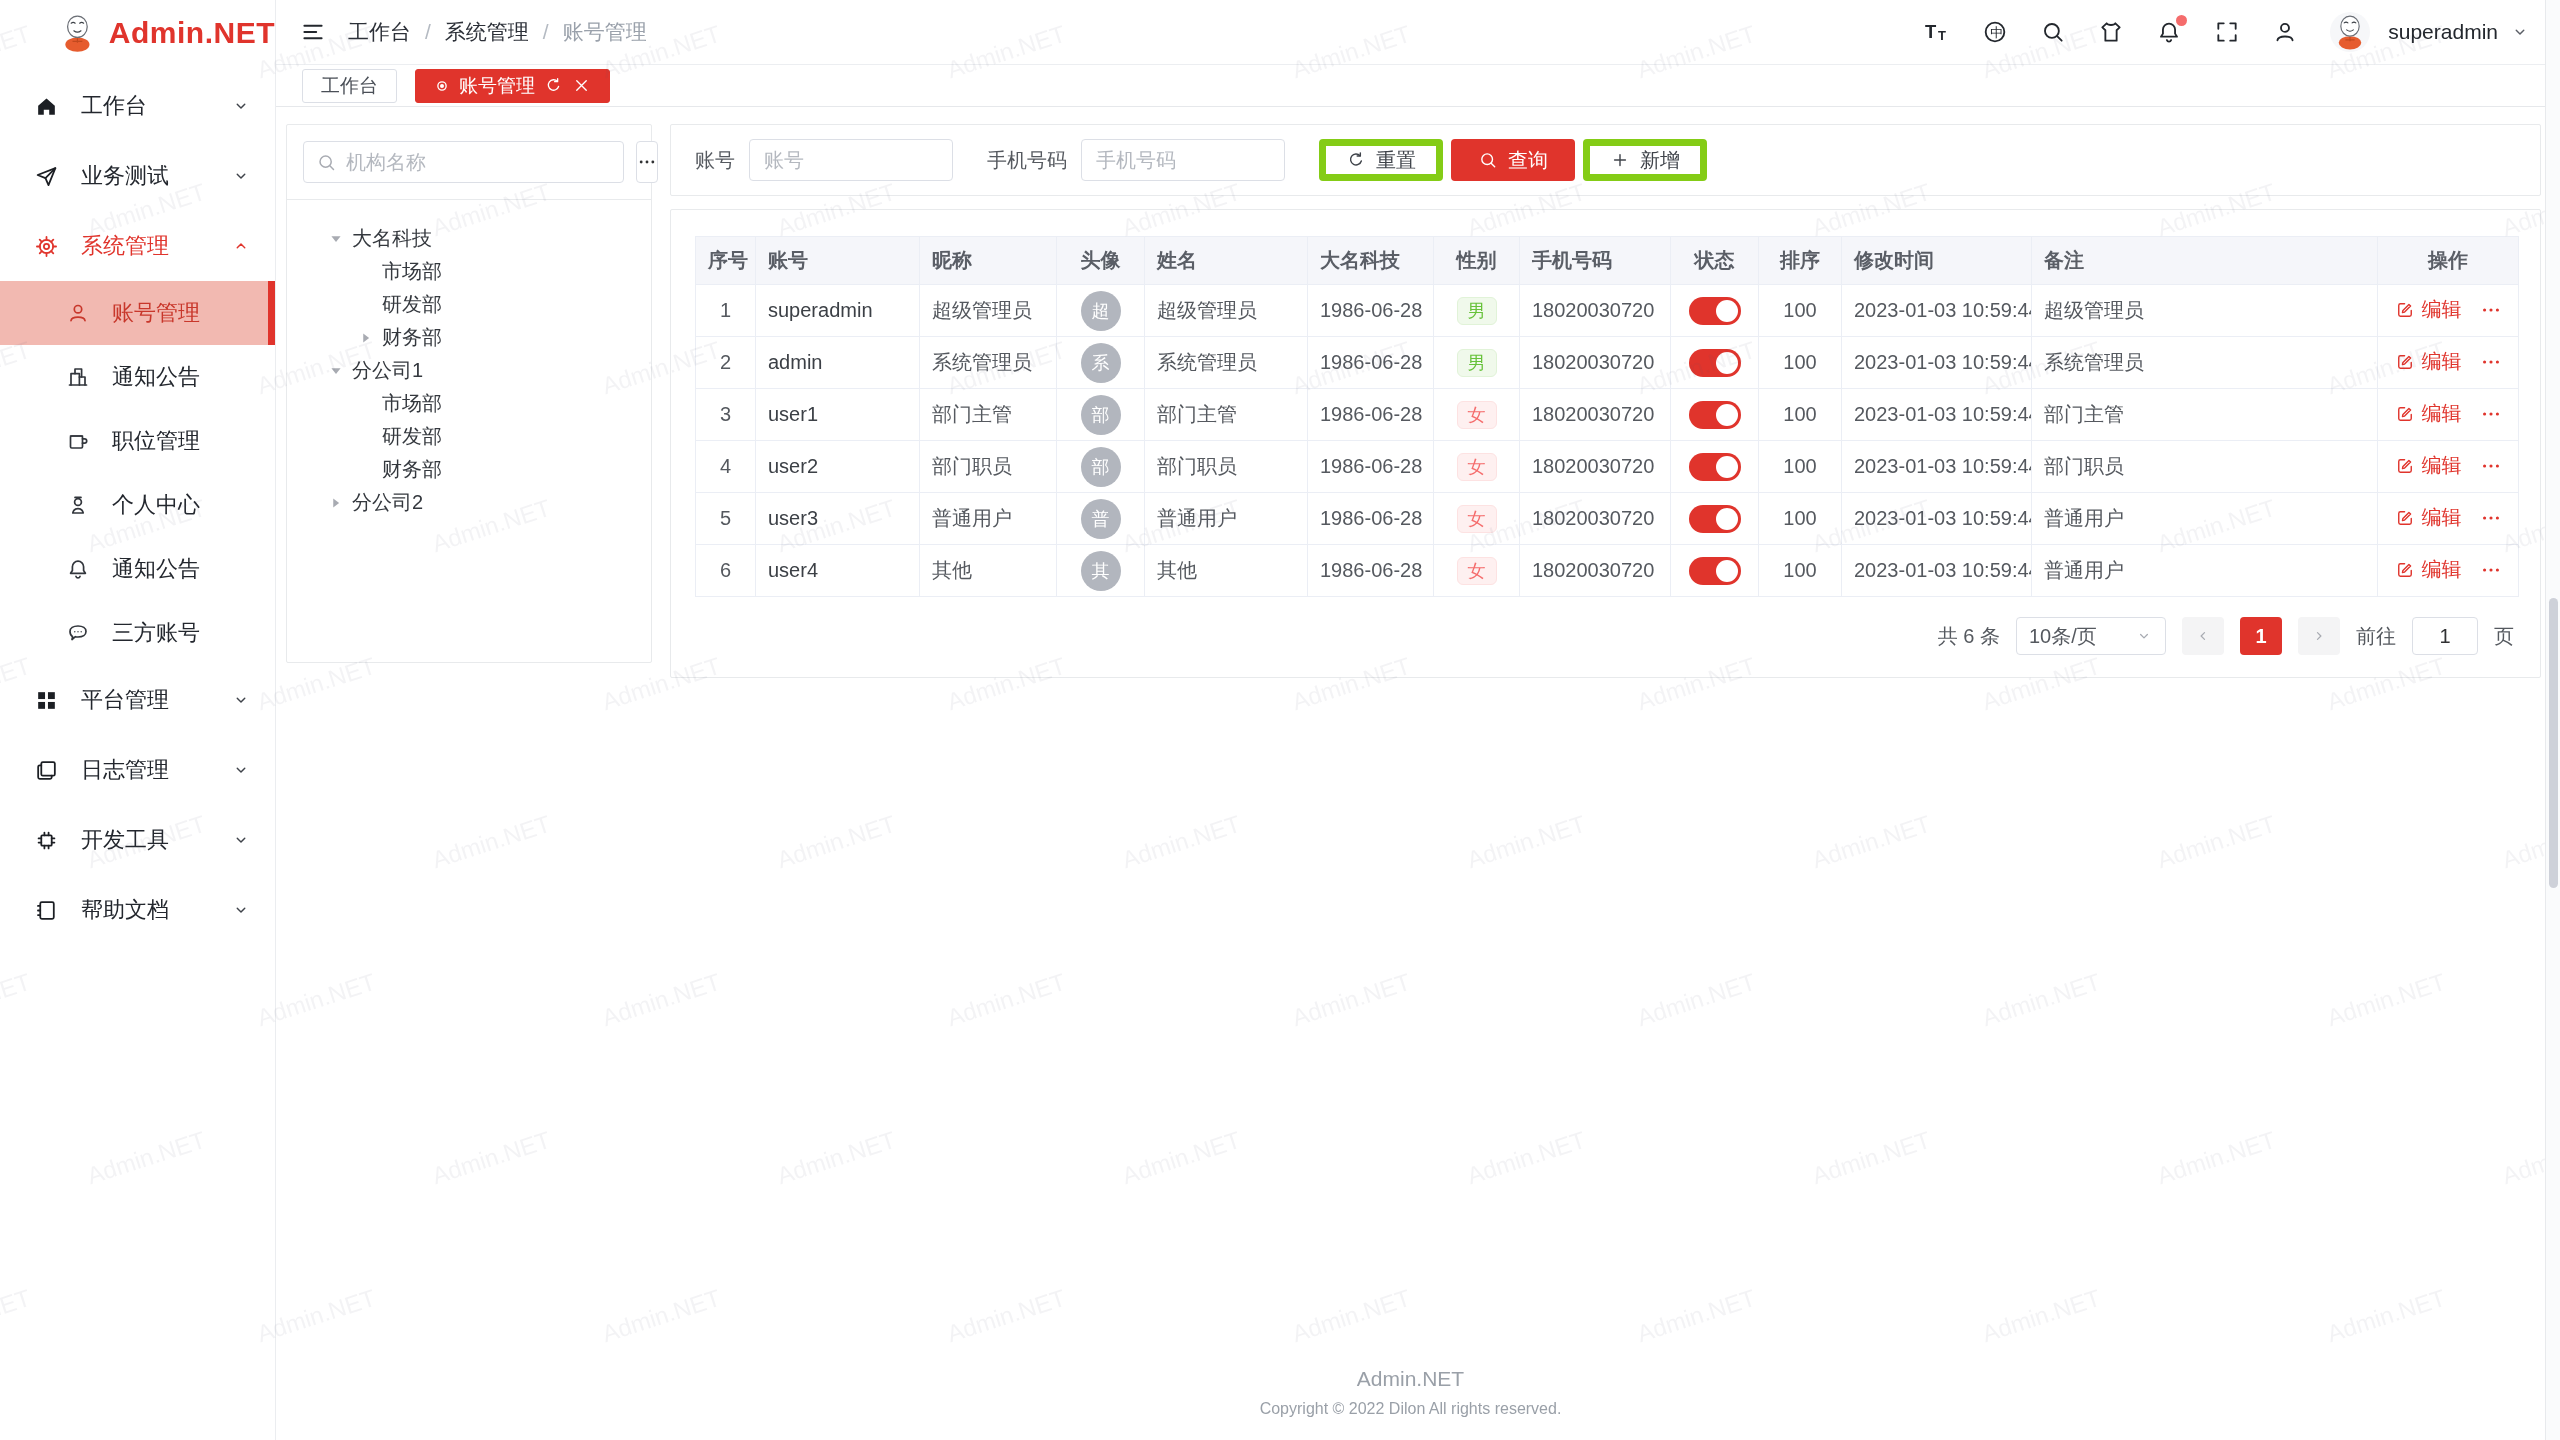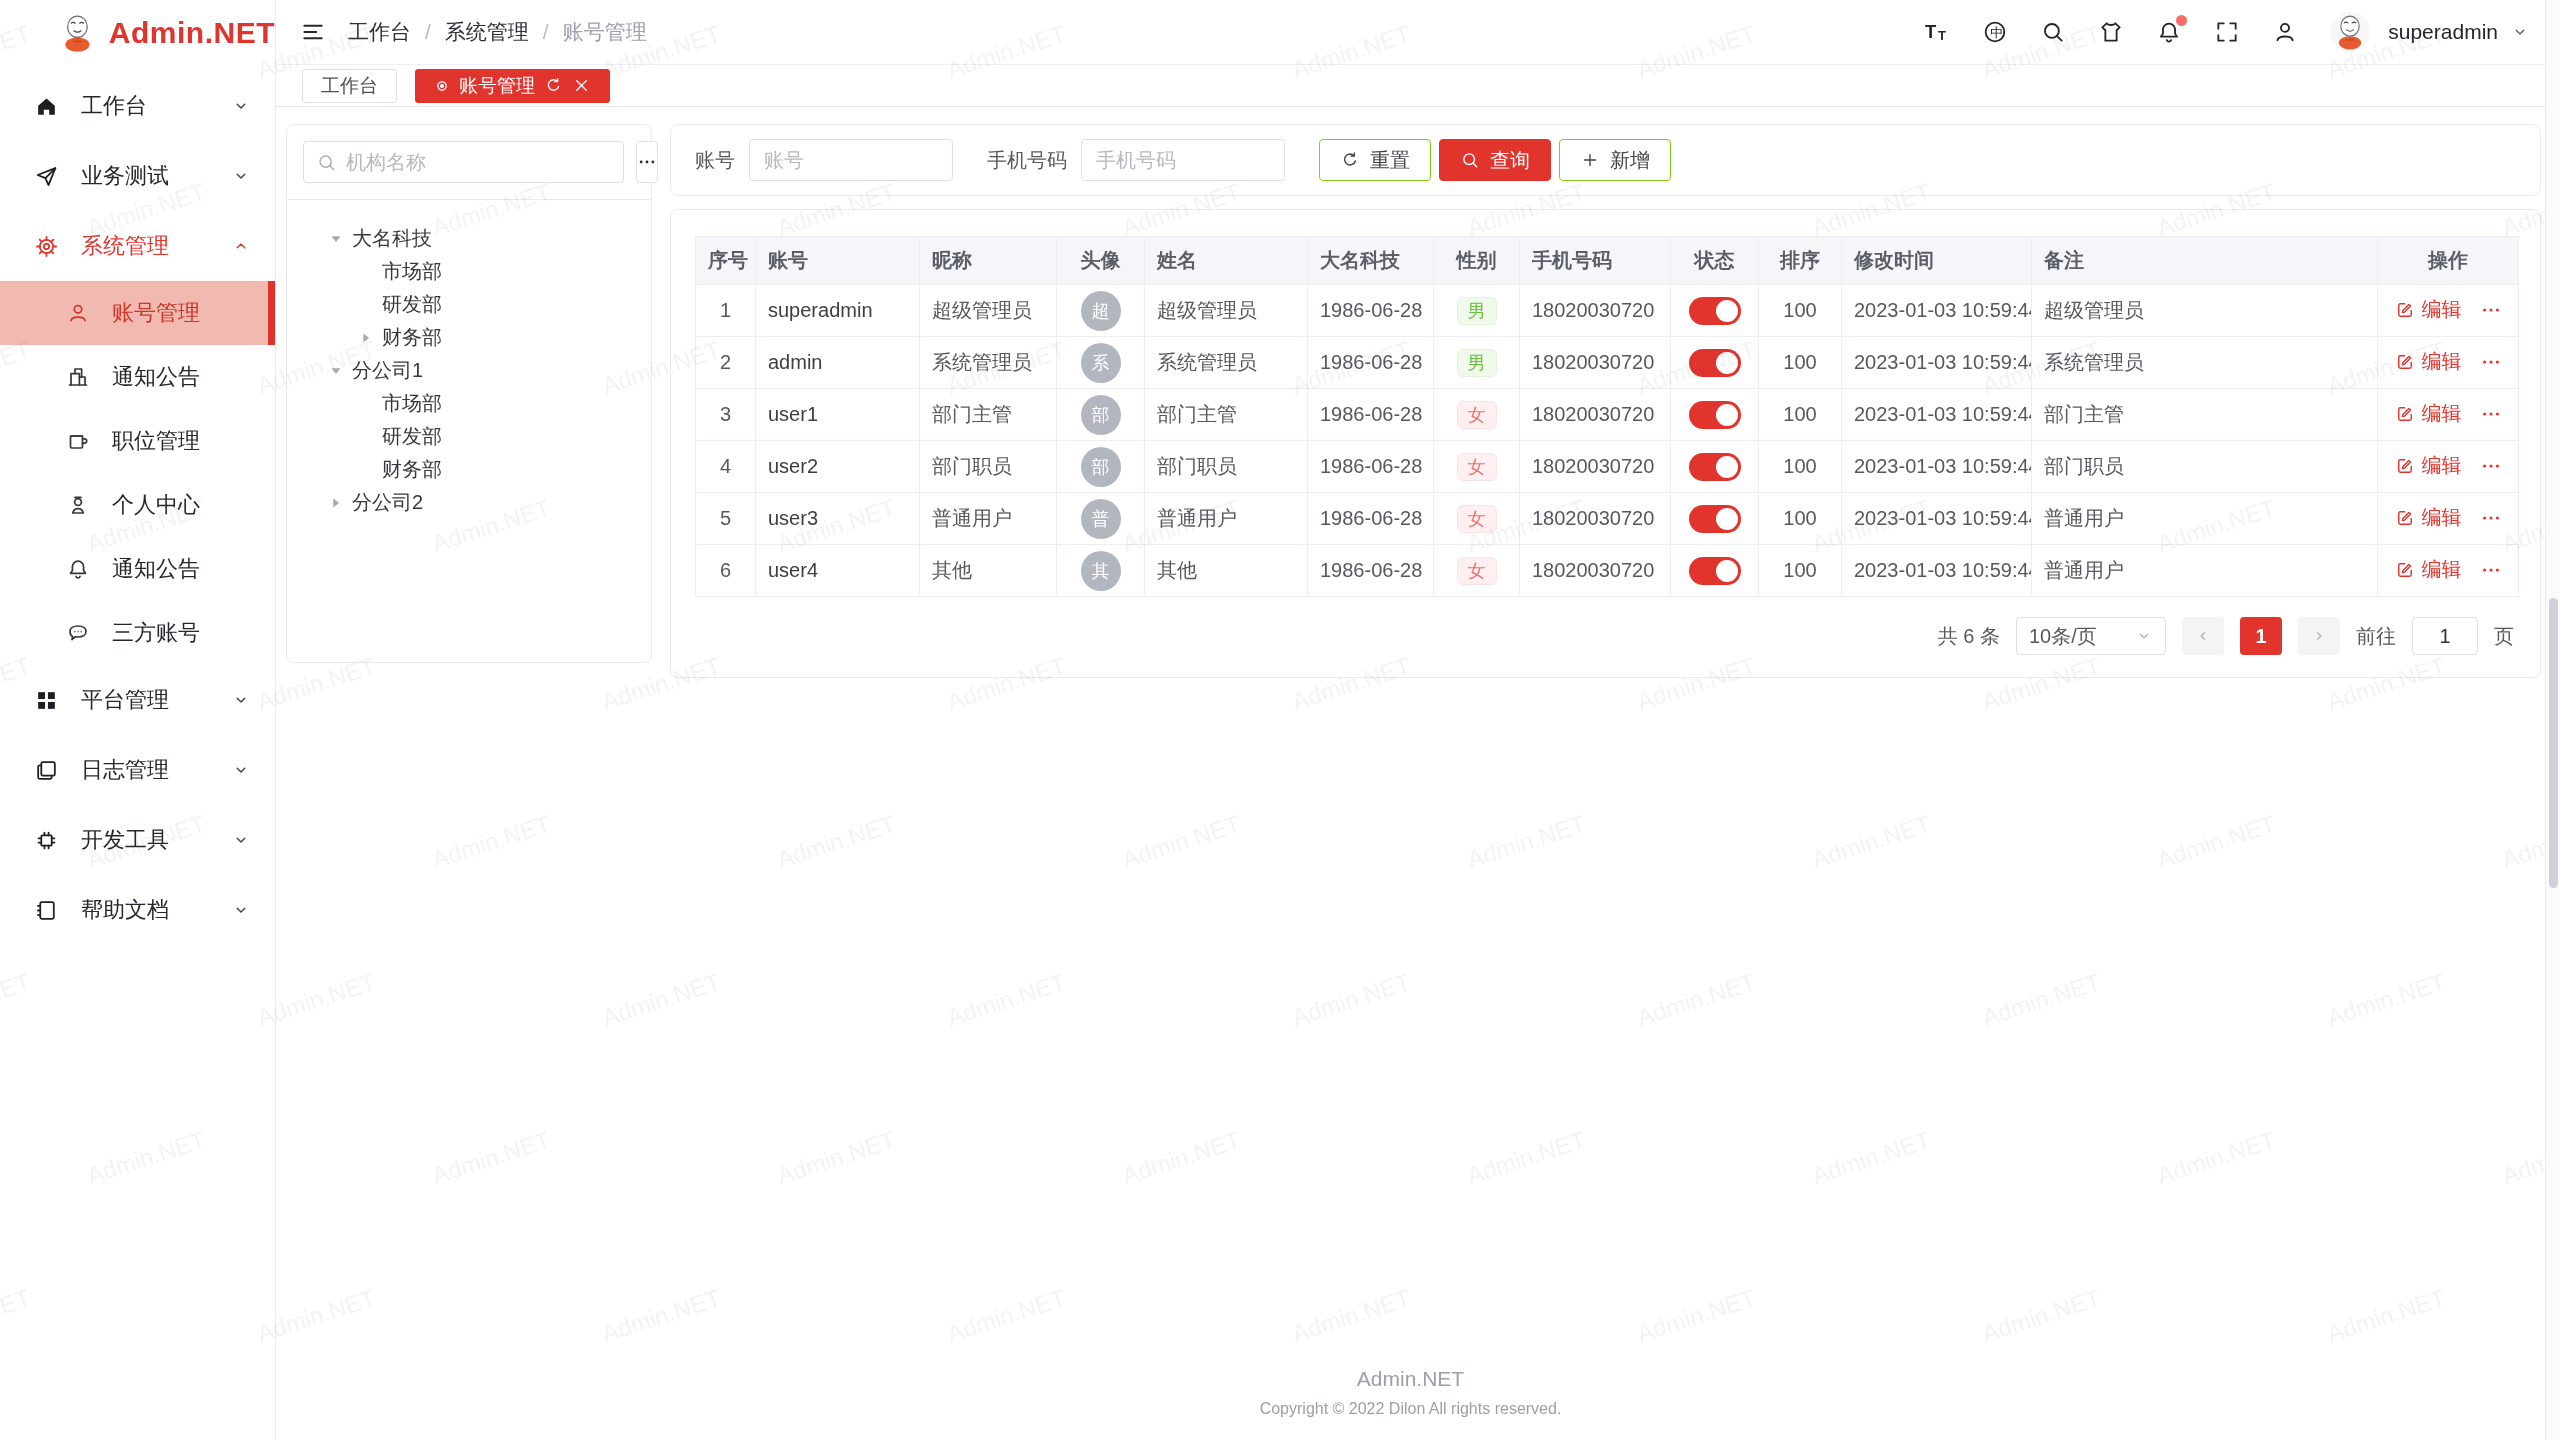--- a/index.html
+++ b/index.html
@@ -42,42 +42,42 @@
 
   
   .tabbar { height:42px; flex:0 0 42px; border-bottom:1px solid #e6e8eb; display:flex; align-items:center; gap:18px; padding:0 26px; background:#fff; }
   .tab { height:34px; display:flex; align-items:center; gap:9px; padding:0 18px; border:1px solid #dcdfe6; border-radius:3px; background:#fff; font-size:19px; color:#4a4f57; cursor:pointer; }
   .tab.active { background:#e0342c; border-color:#e0342c; color:#fff; }
   .tab .tdot { width:16px; height:16px; color:#fff; }
   .tab .tref, .tab .tclose { width:19px; height:19px; color:#fff; }
 
   
   .content { flex:1; display:flex; align-items:flex-start; gap:18px; padding:17px 19px 0 10px; }
-  .card { background:#fff; border:1px solid #e8eaec; border-radius:8px; }
+  .card { background:#fff; border:1px solid #e8eaec; border-radius:2px; }
   .tree-card { width:366px; flex:0 0 366px; height:539px; }
   .tree-search { padding:16px; display:flex; gap:12px; border-bottom:1px solid #e8eaec; }
   .sinp { flex:1; height:42px; border:1px solid #dcdfe6; border-radius:4px; display:flex; align-items:center; gap:9px; padding:0 12px; }
   .sinp .si { width:21px; height:21px; color:#a8abb2; flex:0 0 21px; }
   .sinp input { border:0; outline:0; flex:1; min-width:0; font-size:20px; color:#303133; font-family:inherit; }
   .sinp input::placeholder { color:#b4b8bf; }
   .more-btn { width:46px; height:42px; border:1px solid #dcdfe6; border-radius:4px; background:#fff; display:flex; align-items:center; justify-content:center; color:#303133; cursor:pointer; }
   .more-btn .mdots { width:20px; height:20px; }
   .tree-body { padding:22px 10px; }
   .tnode { height:33px; display:flex; align-items:center; font-size:20px; color:#34383e; cursor:pointer; }
   .tnode .caret { width:22px; height:22px; flex:0 0 22px; color:#a8abb2; margin-right:5px; }
   .tnode .caret.empty { visibility:hidden; }
   .tnode.lv0 { padding-left:28px; }
   .tnode.lv1 { padding-left:58px; }
 
   .right-col { flex:1; display:flex; flex-direction:column; gap:13px; min-width:0; }
   .search-card { height:72px; display:flex; align-items:center; padding:0 24px; }
   .flabel { font-size:20px; color:#55595f; margin-right:14px; }
   .finp { width:204px; height:42px; border:1px solid #dcdfe6; border-radius:4px; padding:0 14px; font-size:20px; color:#303133; outline:0; font-family:inherit; margin-right:34px; }
   .finp::placeholder { color:#b4b8bf; }
-  .btn { height:42px; display:inline-flex; align-items:center; gap:10px; padding:0 20px; border:1px solid #84cc16; border-radius:4px; background:#fff; font-size:20px; color:#3f434a; cursor:pointer; font-family:inherit; }
+  .btn { height:42px; display:inline-flex; align-items:center; gap:10px; padding:0 20px; border:7px solid #84cc16; border-radius:4px; background:#fff; font-size:20px; color:#3f434a; cursor:pointer; font-family:inherit; }
   .btn + .btn { margin-left:8px; }
   .btn .bi { width:20px; height:20px; }
   .btn.primary { background:#e0342c; border-color:#e0342c; color:#fff; }
 
   .table-card { padding:26px 24px 14px; }
   table { width:100%; border-collapse:collapse; table-layout:fixed; }
   th, td { border:1px solid #ebeef5; font-size:20px; overflow:hidden; white-space:nowrap; }
   th { height:48px; background:#f5f6fa; color:#5a5e66; font-weight:600; padding:0 12px; text-align:left; }
   td { height:52px; color:#55595f; padding:0 12px; }
   th.c, td.c { text-align:center; }

